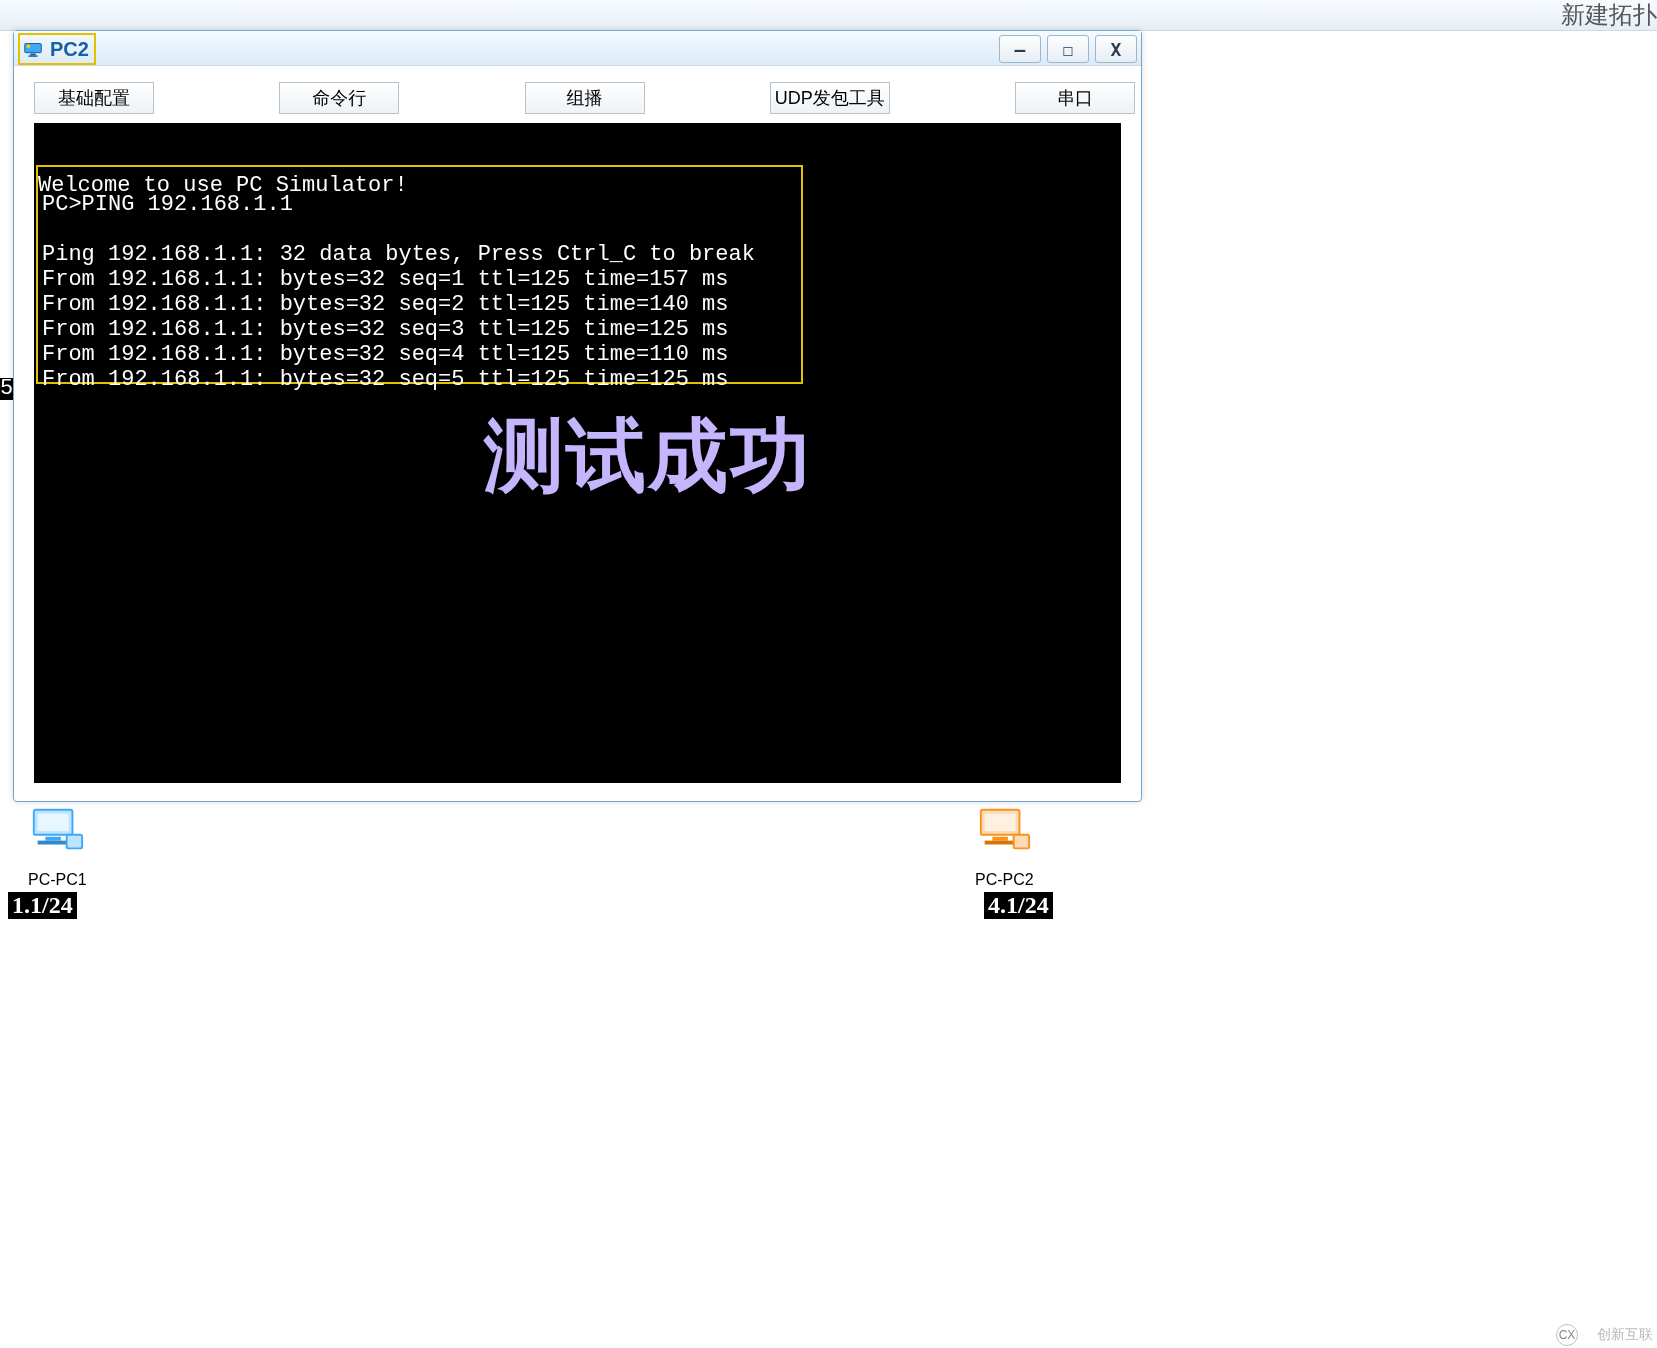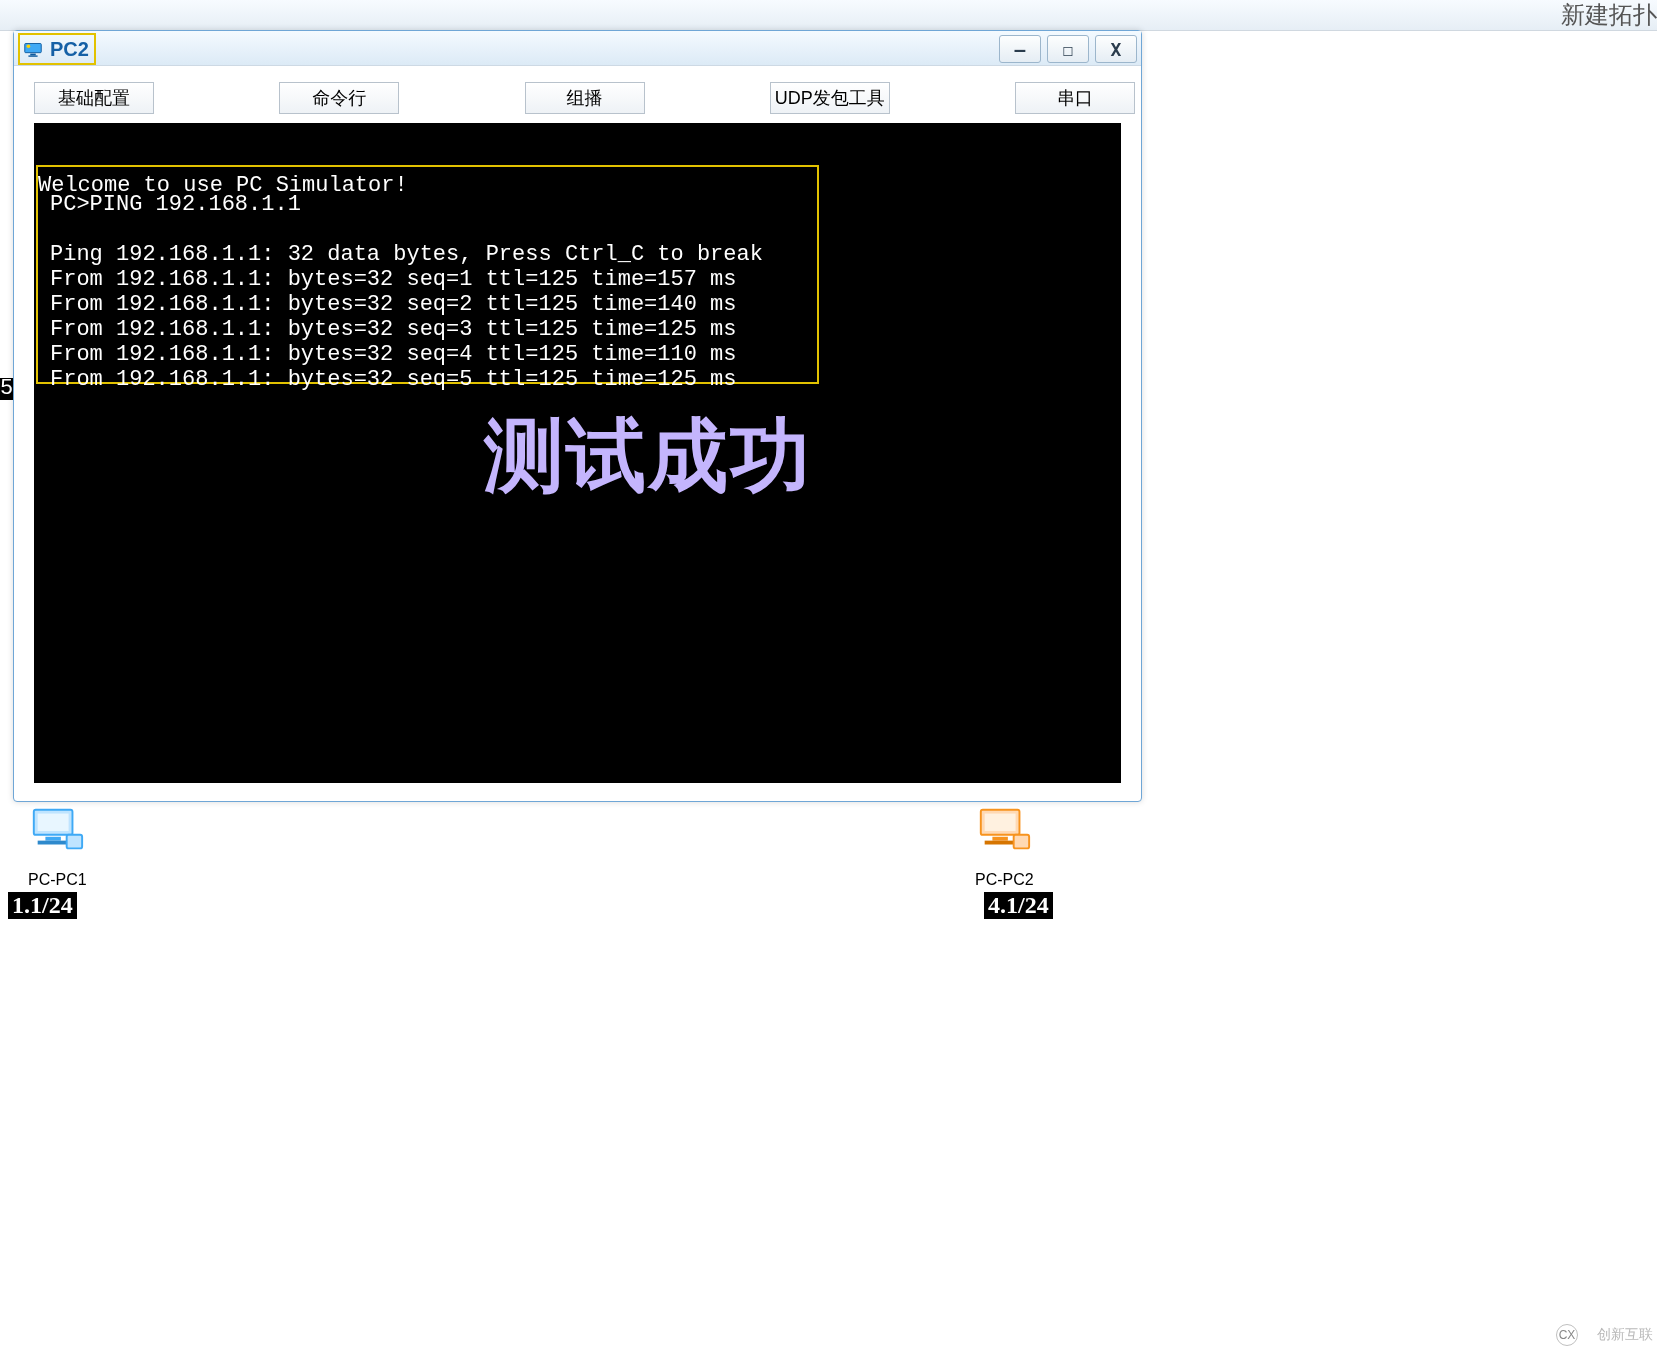--- a/index.html
+++ b/index.html
@@ -13,21 +13,21 @@
   .title-icon{width:22px;height:22px;}
   .title-text{font-size:20px;font-weight:bold;color:#1560a6;}
   .win-controls{position:absolute;right:4px;top:4px;display:flex;gap:6px;}
   .win-btn{width:40px;height:26px;border:1px solid #9cb6cc;border-radius:3px;background:linear-gradient(#fdfefe,#e5edf4);display:flex;align-items:center;justify-content:center;cursor:pointer;font-size:18px;color:#2a3c4d;font-weight:bold;font-family:Consolas,monospace;}
   
   .tabs{display:flex;padding:16px 0 0 20px;gap:4px;justify-content:space-between;}
   .tab{min-width:118px;height:30px;line-height:30px;text-align:center;font-size:18px;border:1px solid #b8c2cc;background:linear-gradient(#ffffff,#eef2f6);margin-right:6px;cursor:pointer;}
   
   .terminal{position:absolute;left:20px;right:20px;bottom:18px;top:92px;background:#000;color:#fff;font-family:"Courier New",monospace;font-size:22px;line-height:25px;white-space:pre;overflow:hidden;}
   .term-welcome{padding:0 4px;}
-  .highlight-box{border:2px solid #e2c200;position:absolute;left:2px;top:42px;width:755px;height:215px;padding:0 12px;}
+  .highlight-box{border:2px solid #e2c200;position:absolute;left:2px;top:42px;width:755px;height:215px;padding:0 4px;}
   .overlay-text{position:absolute;left:450px;top:320px;font-size:80px;font-weight:900;color:#c4b5fd;font-family:"Microsoft YaHei","SimHei",sans-serif;letter-spacing:2px;}
   
   .device{position:absolute;text-align:center;}
   .device svg{width:58px;height:50px;}
   .device-label{font-size:16px;margin-top:12px;}
   .ip-label{position:absolute;background:#000;color:#fff;font-family:Liberation Serif, serif;font-size:24px;padding:0 4px;font-weight:bold;}
   .dev1{left:28px;top:805px;}
   .dev2{left:975px;top:805px;}
   .ip1{left:8px;top:892px;}
   .ip2{left:984px;top:892px;}

